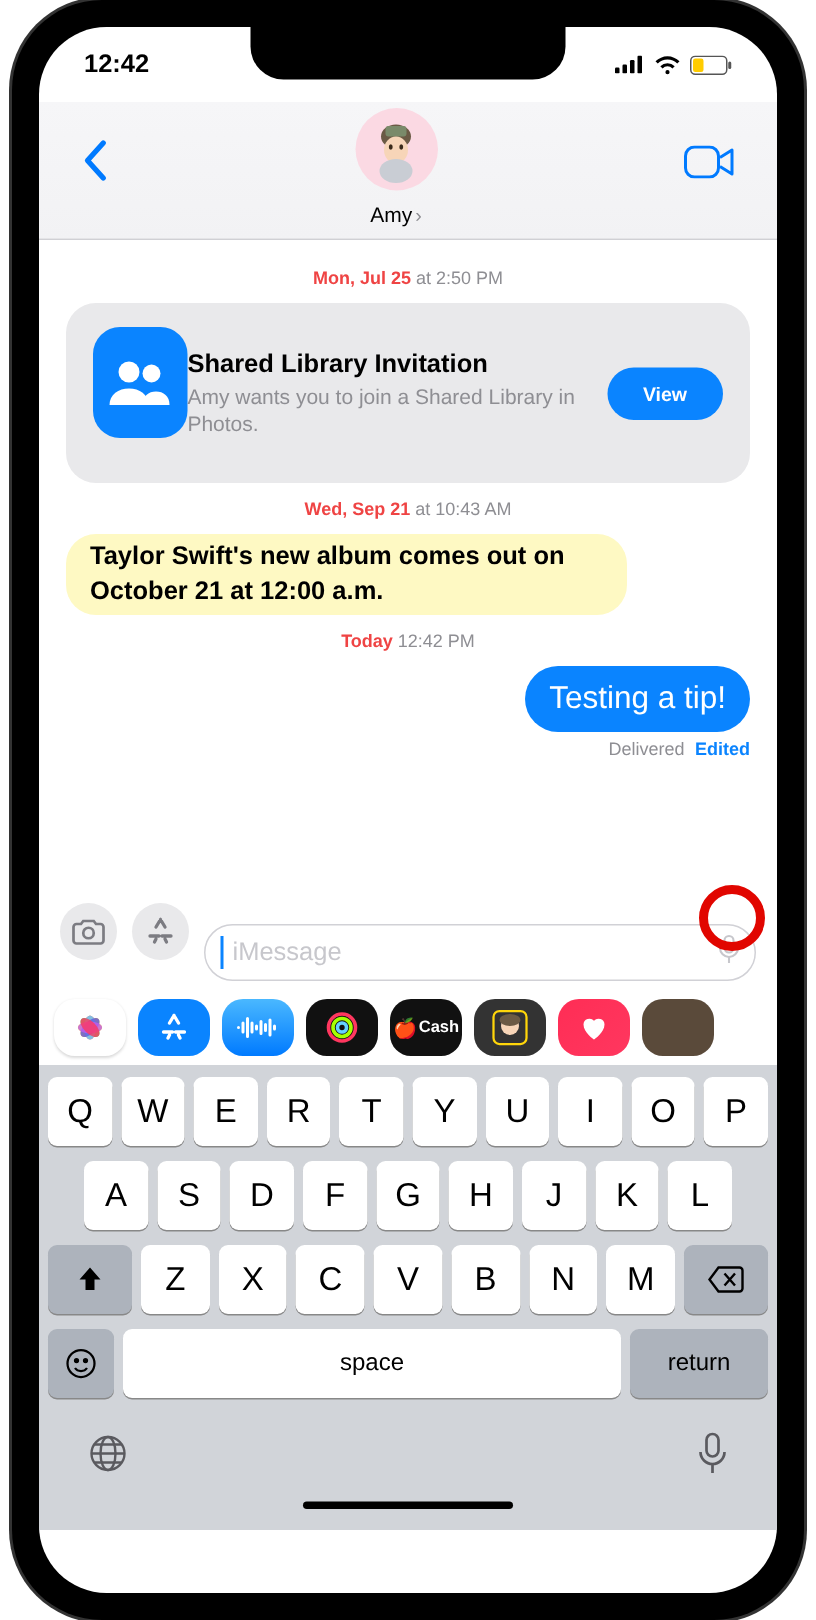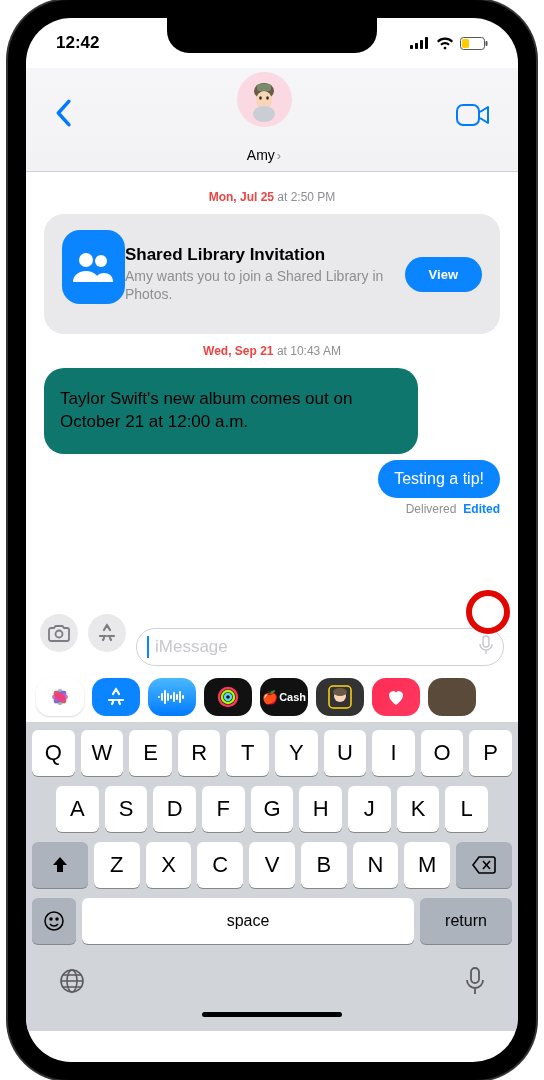--- a/index.html
+++ b/index.html
@@ -9,39 +9,39 @@
     .notch { position: absolute; top: 0; left: 50%; transform: translateX(-50%); width: 210px; height: 35px; background: #000; border-radius: 0 0 22px 22px; z-index: 100; }
 
     .status-bar { height: 50px; display: flex; justify-content: space-between; align-items: center; padding: 0 30px; font-weight: 600; font-size: 17px; }
     .status-right { display: flex; gap: 6px; align-items: center; }
     .signal-icon, .wifi-icon, .battery-icon { display: inline-flex; }
 
     .nav-header { background: linear-gradient(#f6f6f8, #f2f2f4); border-bottom: 0.5px solid #d0d0d4; display: flex; align-items: center; justify-content: space-between; padding: 2px 18px 8px 18px; position: relative; }
     .back-btn { color: #007aff; font-size: 30px; font-weight: 400; padding: 4px 10px; }
     .contact-block { display: flex; flex-direction: column; align-items: center; margin-top: 2px; }
     .avatar-circle { width: 55px; height: 55px; border-radius: 50%; background: #fbd9e3; display: flex; align-items: center; justify-content: center; overflow: hidden; }
-    .contact-name-row { display: flex; align-items: center; font-size: 14px; color: #000; margin-top: 20px; gap: 2px; }
+    .contact-name-row { display: flex; align-items: center; font-size: 14px; color: #000; margin-top: 8px; gap: 2px; }
     .chev { color: #8e8e93; font-size: 13px; }
     .video-btn { color: #007aff; padding: 4px 10px; }
 
     .thread { padding: 8px 18px 8px 18px; height: 420px; overflow: hidden; }
     .ts-row { text-align: center; font-size: 12px; color: #8e8e93; margin: 10px 0; }
     .ts-row .bold { font-weight: 600; color: #ef4444; }
 
     .card-invite { background: #e9e9eb; border-radius: 20px; padding: 16px 18px; margin-top: 6px; display: flex; align-items: center; }
     .invite-icon { width: 74px; height: 74px; border-radius: 18px; background: #0a84ff; display: flex; align-items: center; justify-content: center; color: #fff; margin-bottom: 14px; }
     .invite-body { display: flex; align-items: center; justify-content: space-between; width: 100%; gap: 14px; }
     .invite-text h3 { font-size: 17px; font-weight: 600; margin-bottom: 2px; }
     .invite-text p { font-size: 14px; color: #8e8e93; line-height: 1.3; }
     .view-btn { background: #0a84ff; color: #fff; border: none; border-radius: 20px; padding: 10px 24px; font-size: 13px; font-weight: 600; }
 
-    .bubble-left { background: #0f766e; border-radius: 20px; padding: 20px 16px; max-width: 82%; font-size: 17px; line-height: 1.35; margin-top: 6px; }
+    .bubble-left { background: #fef9c3; border-radius: 20px; padding: 4px 16px; max-width: 82%; font-size: 17px; line-height: 1.35; margin-top: 6px; font-weight: bold; }
 
     .bubble-right-wrap { display: flex; justify-content: flex-end; margin-top: 6px; }
-    .bubble-right { background: #0a84ff; color: #fff; border-radius: 22px; padding: 10px 16px; font-size: 16px; position: relative; }
+    .bubble-right { background: #0a84ff; color: #fff; border-radius: 22px; padding: 10px 16px; font-size: 21px; position: relative; }
     .status-line { display: flex; justify-content: flex-end; gap: 7px; font-size: 12px; margin-top: 4px; align-items: center; }
     .delivered { color: #8e8e93; }
     .edited { color: #0a84ff; font-weight: 600; }
     .red-circle { position: absolute; width: 44px; height: 44px; border: 6px solid #e10600; border-radius: 50%; right: 8px; top: 572px; z-index: 50; }
 
     .input-bar { display: flex; align-items: center; gap: 10px; padding: 8px 14px; }
     .ibtn { width: 38px; height: 38px; border-radius: 50%; background: #e9e9eb; display: flex; align-items: center; justify-content: center; color: #7c7c82; }
     .msg-field { flex: 1; border: 1px solid #d1d1d6; border-radius: 20px; height: 38px; display: flex; align-items: center; padding: 0 10px; gap: 6px; margin-top: 28px; }
     .cursor { width: 2px; height: 22px; background: #0a84ff; }
     .placeholder { color: #c7c7cc; font-size: 17px; flex: 1; }
@@ -146,20 +146,23 @@
       </div>
 
       <div class="ts-row">
         <span class="bold">Wed, Sep 21</span><span> at 10:43 AM</span>
       </div>
 
       <div class="bubble-left">
         <span>Taylor Swift's new album comes out on October 21 at 12:00 a.m.</span>
       </div>
 
+      <div class="ts-row">
+        <span class="bold">Today</span><span> 12:42 PM</span>
+      </div>
 
       <div class="bubble-right-wrap">
         <div class="bubble-right">
           <span>Testing a tip!</span>
         </div>
       </div>
       <div class="status-line">
         <span class="delivered">Delivered</span>
         <span class="edited">Edited</span>
       </div>

